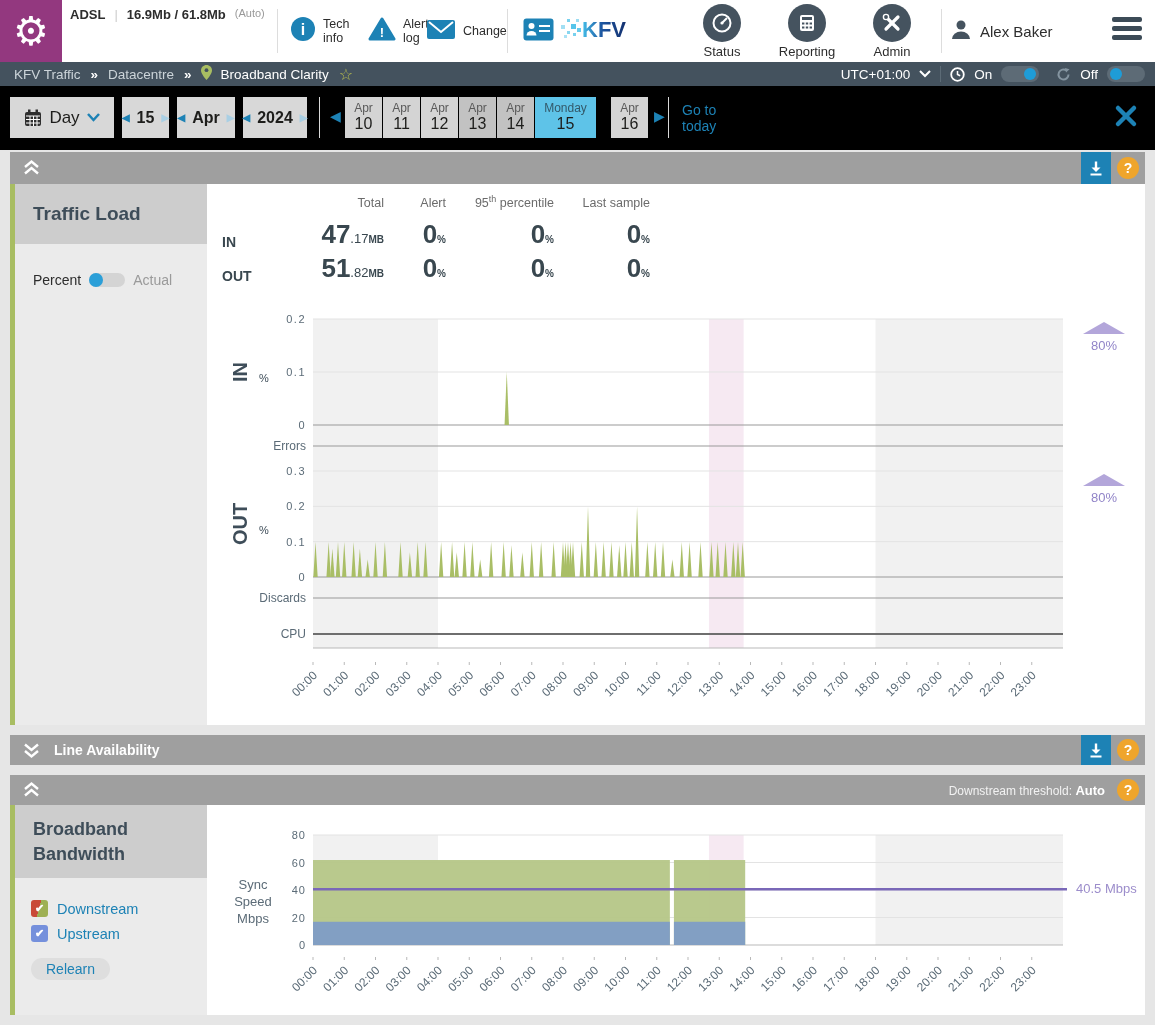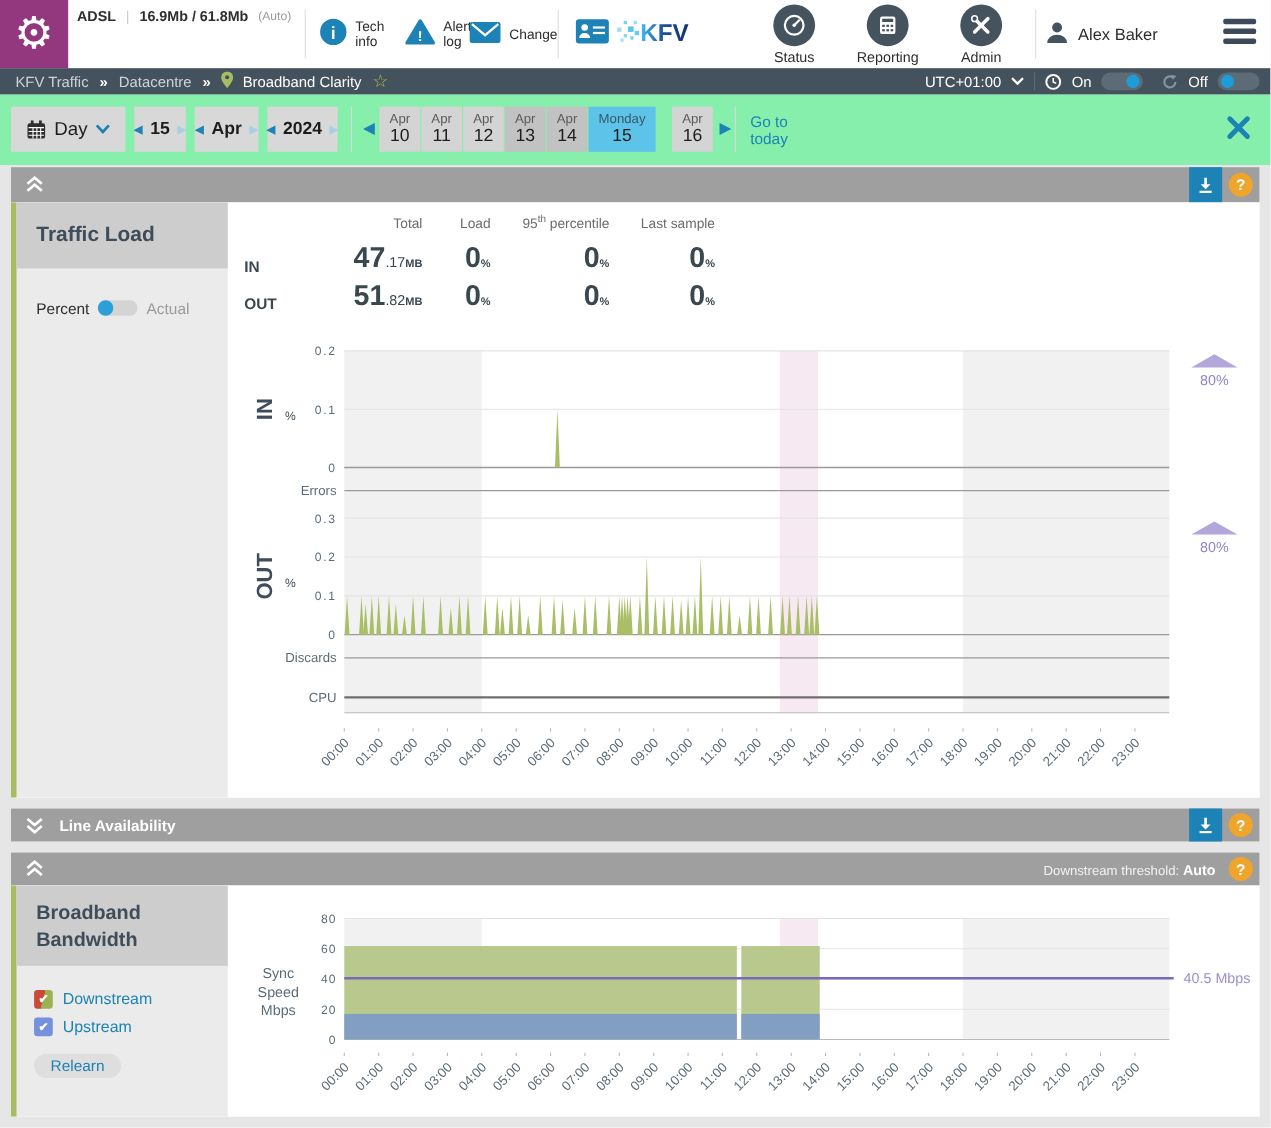--- a/index.html
+++ b/index.html
@@ -5,21 +5,21 @@
   *{margin:0;padding:0;box-sizing:border-box;font-family:"Liberation Sans",sans-serif}
   html,body{width:1155px;height:1025px}
   body{position:relative;background:#e6e6e6;overflow:hidden}
 
   
   #header{position:absolute;top:0;left:0;width:1155px;height:62px;background:#fff}
   #logo{position:absolute;left:0;top:0;width:62px;height:62px;background:#93387f;color:#fff;
         display:flex;align-items:center;justify-content:center;font-size:40px;line-height:1}
   #title-block{position:absolute;left:70px;top:4px}
   #page-main-title{font-size:24px;font-weight:700;color:#2d2d2d;letter-spacing:.2px}
-  #title-sub{display:flex;align-items:center;gap:9px;margin-top:3px;font-size:13px;color:#2d2d2d}
+  #title-sub{display:flex;align-items:flex-start;gap:9px;margin-top:3px;font-size:13px;color:#2d2d2d}
   #title-sub .sep{color:#ccc}
   #title-sub b{font-weight:700}
   #title-sub .auto{font-size:11px;color:#999}
   .hdr-divider{position:absolute;top:9px;height:44px;width:1px;background:#ddd}
   .quick-link{position:absolute;top:0;height:62px;display:flex;align-items:center;gap:7px}
   .quick-label{font-size:12.5px;color:#2d2d2d;line-height:1.15;width:34px}
   .quick-label.wide{width:52px}
   .hdr-tool{position:absolute;top:4px;text-align:center}
   .tool-circle{width:38px;height:38px;border-radius:50%;background:#45535f;margin:0 auto;
                display:flex;align-items:center;justify-content:center}
@@ -37,21 +37,21 @@
   #breadcrumb .current{color:#fff;font-weight:400}
   #bc-right{margin-left:auto;display:flex;align-items:center;gap:9px;color:#fff}
   .bc-vdiv{width:1px;height:16px;background:#5c6b76}
   .toggle{width:38px;height:16px;border-radius:8px;background:#5d6b76;position:relative}
   .toggle .knob{position:absolute;top:2px;width:12px;height:12px;border-radius:50%;background:#1e9cd7}
   .toggle.on .knob{right:3px}
   .toggle.off .knob{left:3px}
   #star-icon{color:#b9bf4f;font-size:16px;margin-left:6px}
 
   
-  #datebar{position:absolute;top:86px;left:0;width:1155px;height:64px;background:#86efac}
+  #datebar{position:absolute;top:86px;left:0;width:1155px;height:64px;background:#000000}
   .db-btn{position:absolute;top:11px;height:41px;background:#d8d8d8;display:flex;align-items:center;
           justify-content:center;gap:7px;font-size:17px;color:#1d1d1b;cursor:pointer}
   .stepper{font-weight:700;font-size:16px}
   .stepper .arr-l{color:#1d82b5;font-size:10px}
   .stepper .arr-r{color:#a9cfe4;font-size:10px}
   .db-vdiv{position:absolute;top:11px;height:41px;width:1px;background:#d9d9d9}
   .day-tab{position:absolute;top:11px;height:41px;width:37px;background:#d4d4d4;text-align:center;
            cursor:pointer;padding-top:4px}
   .day-tab .l1{font-size:12px;color:#5a5a5a;line-height:1.2}
   .day-tab .l2{font-size:16px;color:#1d1d1b}
@@ -404,21 +404,21 @@
             <div class="knob"></div>
           </div>
         <span class="lab-off">Actual</span>
       </div>
     </div>
 
     <div id="stats">
       <div class="st-row st-hdr">
         <div class="st-cell st-c0"></div>
         <div class="st-cell st-c1">Total</div>
-        <div class="st-cell st-c2">Load</div>
+        <div class="st-cell st-c2">Alert</div>
         <div class="st-cell st-c3">
           <span>95</span><sup>th</sup><span> percentile</span>
         </div>
         <div class="st-cell st-c4">Last sample</div>
       </div>
       <div class="st-row st-val-row">
         <div class="st-cell st-c0">IN</div>
         <div class="st-cell st-c1"><span class="big">47</span><span class="dec">.17</span><span class="unit">MB</span></div>
         <div class="st-cell st-c2"><span class="big">0</span><span class="unit">%</span></div>
         <div class="st-cell st-c3"><span class="big">0</span><span class="unit">%</span></div>

